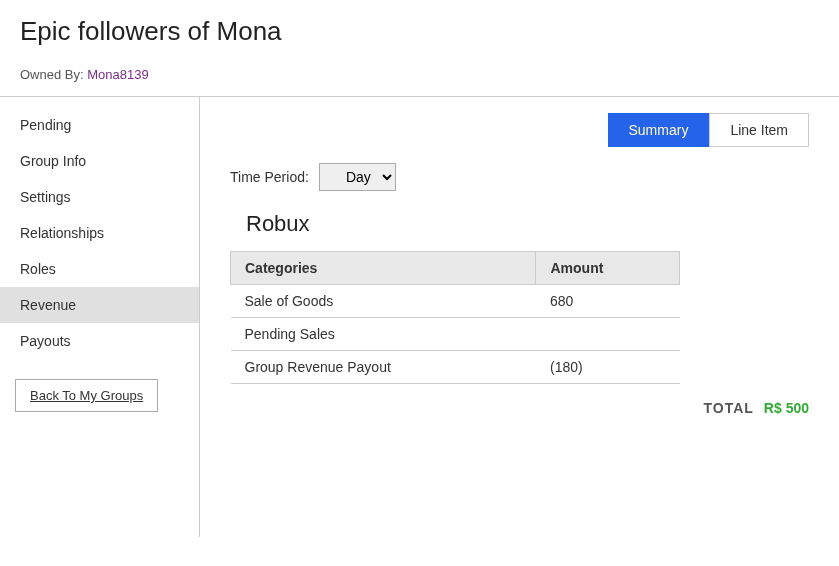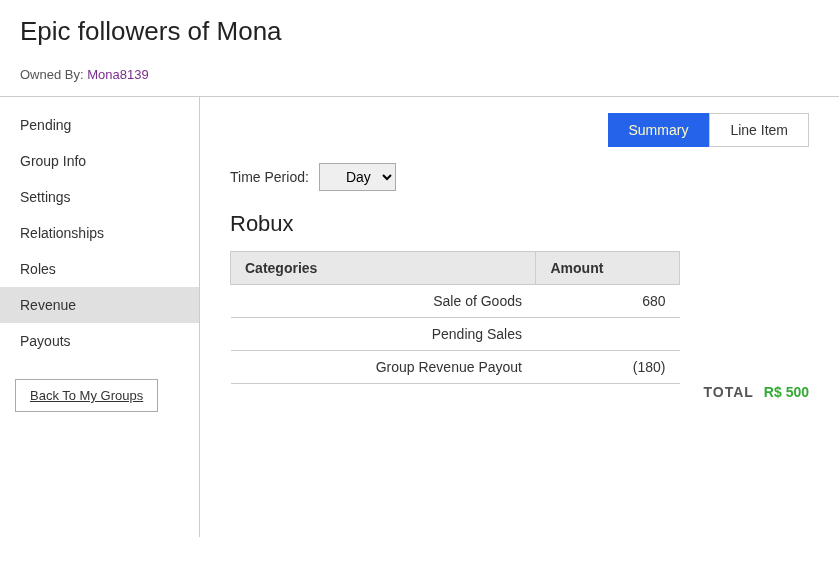--- a/index.html
+++ b/index.html
@@ -55,40 +55,39 @@
     }
     .tab-btn.active {
       background: #2563eb;
       color: #fef9c3;
       border-color: #2563eb;
     }
 
     .time-period { display: flex; align-items: center; gap: 10px; margin-bottom: 20px; font-size: 14px; }
     .time-period select { padding: 4px 8px; font-size: 14px; border: 1px solid #aaa; text-align: right; }
 
-    .section-title { font-size: 22px; font-weight: normal; margin-bottom: 14px; color: #222; }
+    .section-title { font-size: 22px; font-weight: normal; margin-bottom: 14px; color: #222; margin-left: 16px; }
 
     .revenue-table { width: 450px; border-collapse: collapse; margin-top: 11px; }
     .revenue-table th {
       background: #e8e8e8;
       padding: 8px 14px;
       text-align: left;
       font-weight: bold;
       font-size: 14px;
       border: 1px solid #ccc;
     }
     .revenue-table td {
       padding: 8px 14px;
       border-bottom: 1px solid #ccc;
       font-size: 14px;
-      text-align: right;
     }
     .revenue-table tr:last-child td { border-bottom: 1px solid #ccc; }
 
-    .total-row { display: flex; justify-content: flex-end; margin-top: 0; align-items: center; gap: 10px; font-size: 14px; padding-right: 0; }
+    .total-row { display: flex; justify-content: flex-end; margin-top: 16px; align-items: center; gap: 10px; font-size: 14px; padding-right: 0; }
     .total-label { font-weight: bold; font-size: 14px; color: #555; letter-spacing: 1px; }
     .total-amount { color: #3a3; font-weight: bold; font-size: 14px; }
   </style>
 </head>
 <body>
 
 <div class="header">
   <h1>Epic followers of Mona</h1>
   <div class="owned-by">
     <span>Owned By:</span>

